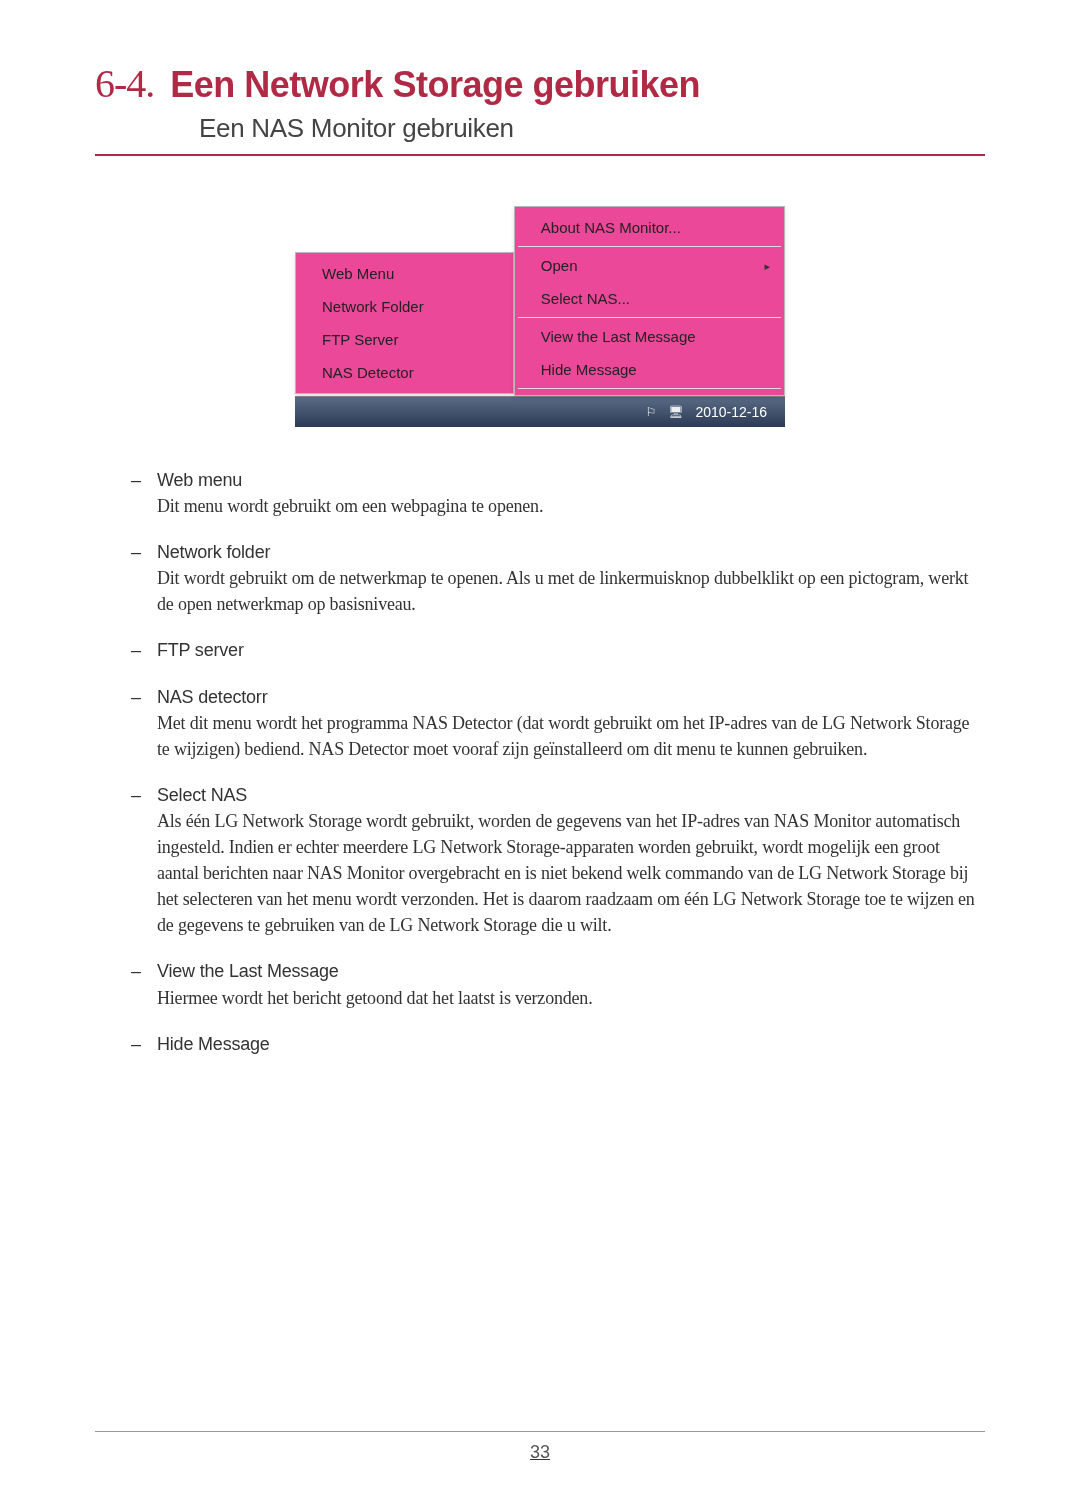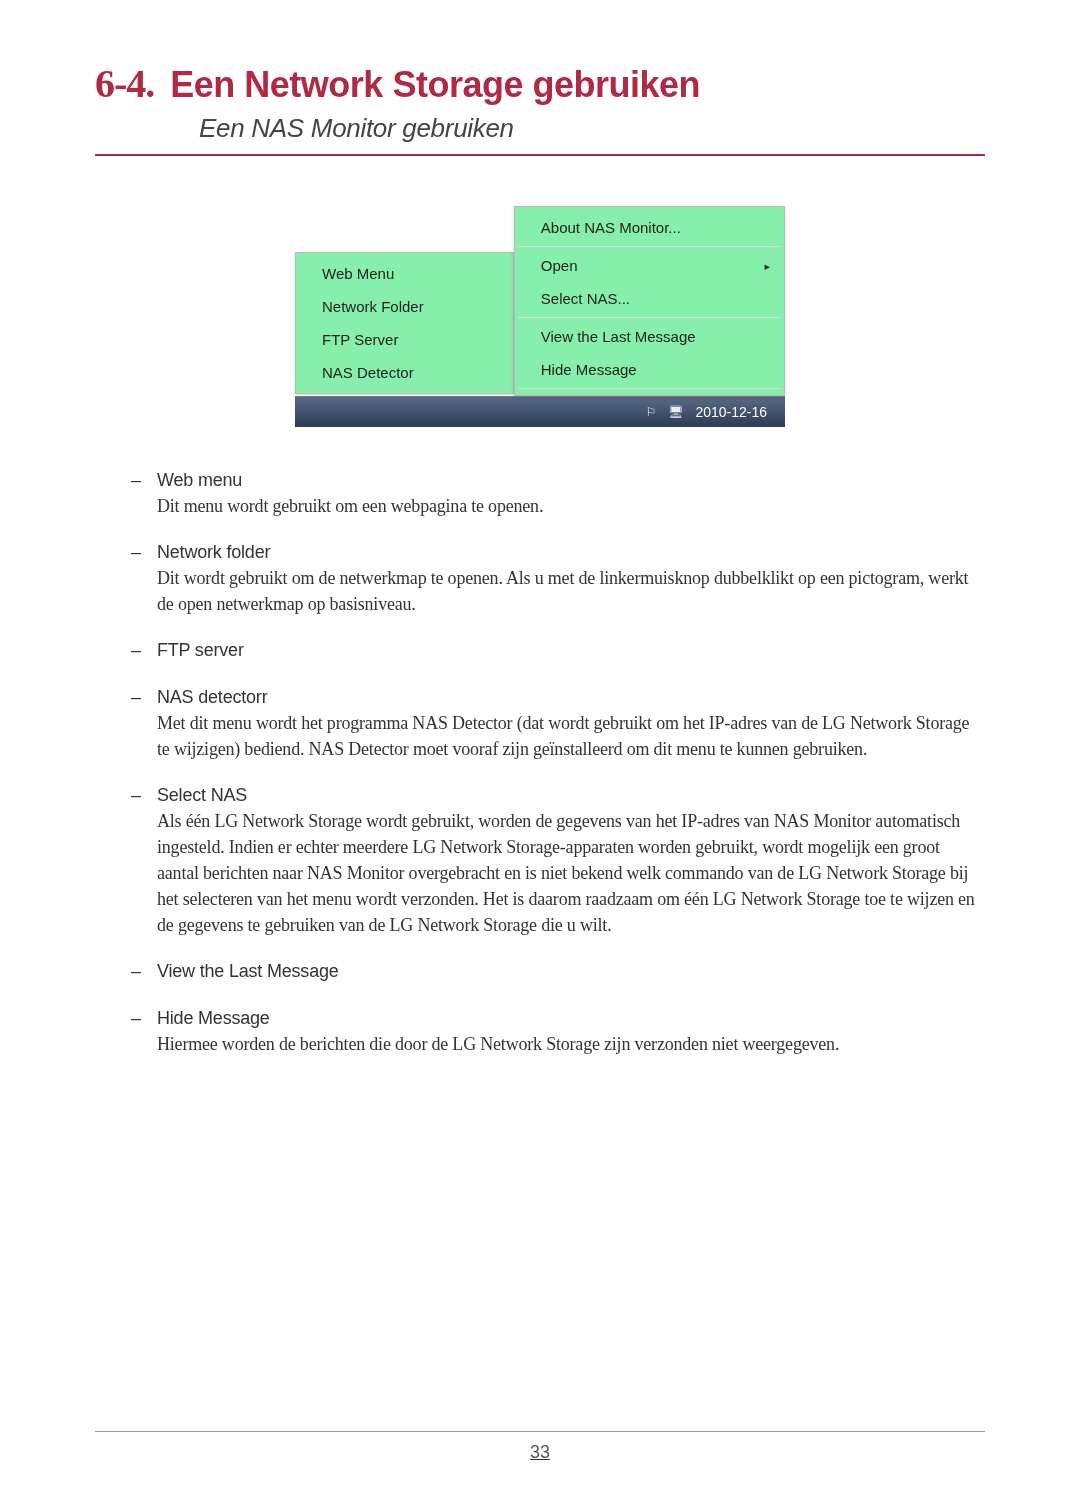--- a/index.html
+++ b/index.html
@@ -16,58 +16,57 @@
     padding: 60px 95px 40px 95px;
     position: relative;
   }
   .heading-row {
     display: flex;
     align-items: baseline;
     gap: 16px;
   }
   .section-number {
     font-family: "Times New Roman", Georgia, serif;
-    font-weight: 700;
+    font-weight: 400;
     font-size: 40px;
     color: #b02a45;
     letter-spacing: -1px;
   }
   .section-title {
     font-size: 36px;
     color: #b02a45;
     font-weight: 700;
     letter-spacing: -0.5px;
   }
   .subtitle {
     font-size: 26px;
     color: #444;
     margin-top: 6px;
     margin-left: 104px;
     font-weight: 400;
     letter-spacing: -0.3px;
-    font-style: italic;
   }
   hr.title-rule {
     border: none;
     border-top: 2px solid #b02a45;
     margin: 10px 0 50px 0;
   }
 
   
   .figure {
     width: 490px;
     margin: 0 auto 40px auto;
     position: relative;
   }
   .menus-row {
     display: flex;
     align-items: flex-start;
   }
   .submenu, .contextmenu {
-    background: #86efac;
+    background: #ec4899;
     border: 1px solid #b9b9b9;
     box-shadow: 0 2px 4px rgba(0,0,0,0.15);
     font-size: 15px;
     color: #222;
     font-family: "Segoe UI", Tahoma, sans-serif;
   }
   .submenu {
     width: 215px;
     padding: 4px 2px;
     margin-top: 46px;
@@ -221,26 +220,26 @@
 
     <div class="desc-item">
       <span class="dash">–</span>
       <span class="desc-term">Select NAS</span>
       <span class="desc-body">Als één LG Network Storage wordt gebruikt, worden de gegevens van het IP-adres van NAS Monitor automatisch ingesteld. Indien er echter meerdere LG Network Storage-apparaten worden gebruikt, wordt mogelijk een groot aantal berichten naar NAS Monitor overgebracht en is niet bekend welk commando van de LG Network Storage bij het selecteren van het menu wordt verzonden. Het is daarom raadzaam om één LG Network Storage toe te wijzen en de gegevens te gebruiken van de LG Network Storage die u wilt.</span>
     </div>
 
     <div class="desc-item">
       <span class="dash">–</span>
       <span class="desc-term">View the Last Message</span>
+      <span class="desc-body">Hiermee wordt het bericht getoond dat het laatst is verzonden.</span>
     </div>
 
     <div class="desc-item">
       <span class="dash">–</span>
       <span class="desc-term">Hide Message</span>
-      <span class="desc-body">Hiermee worden de berichten die door de LG Network Storage zijn verzonden niet weergegeven.</span>
     </div>
 
   </div>
 
   <div class="footer">
     <hr>
     <div class="page-num">33</div>
   </div>
 </div>
 

